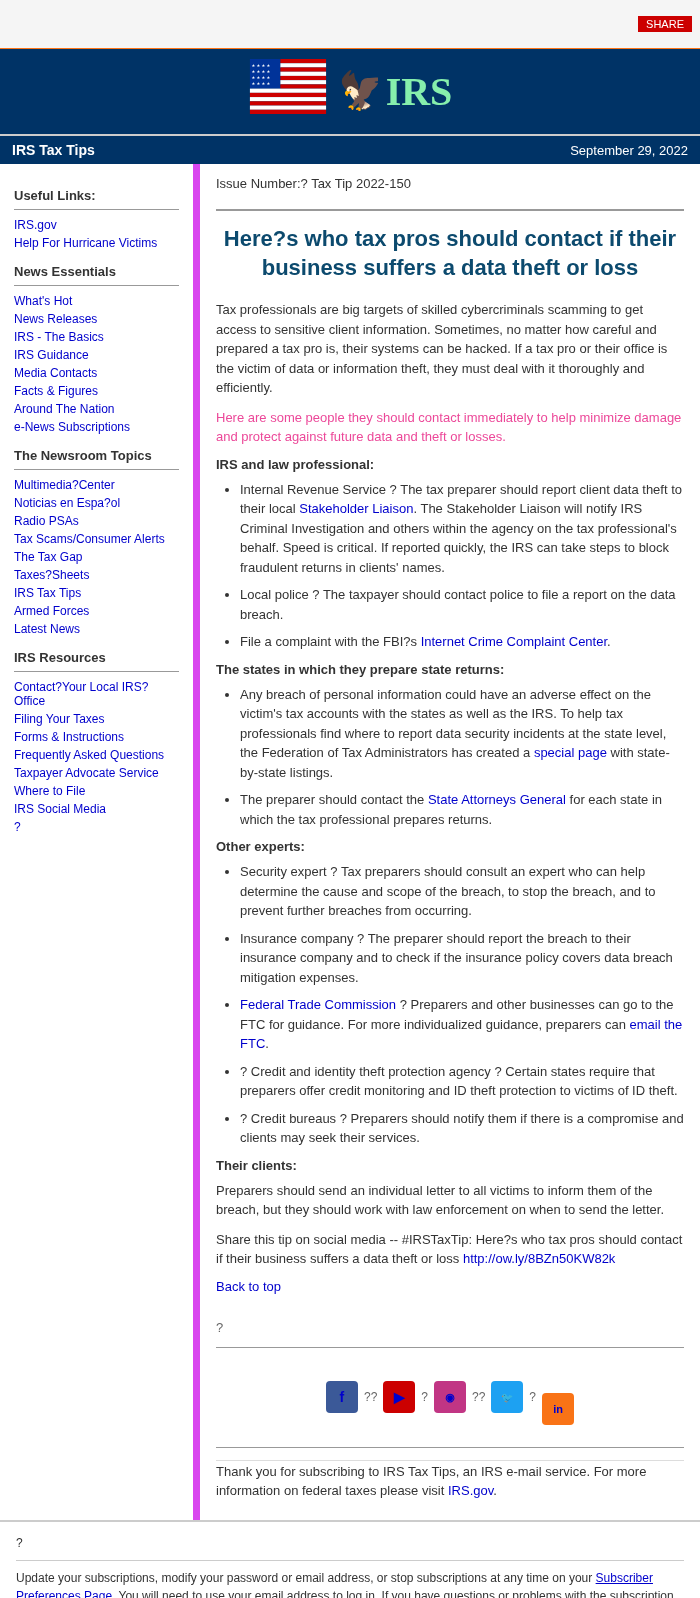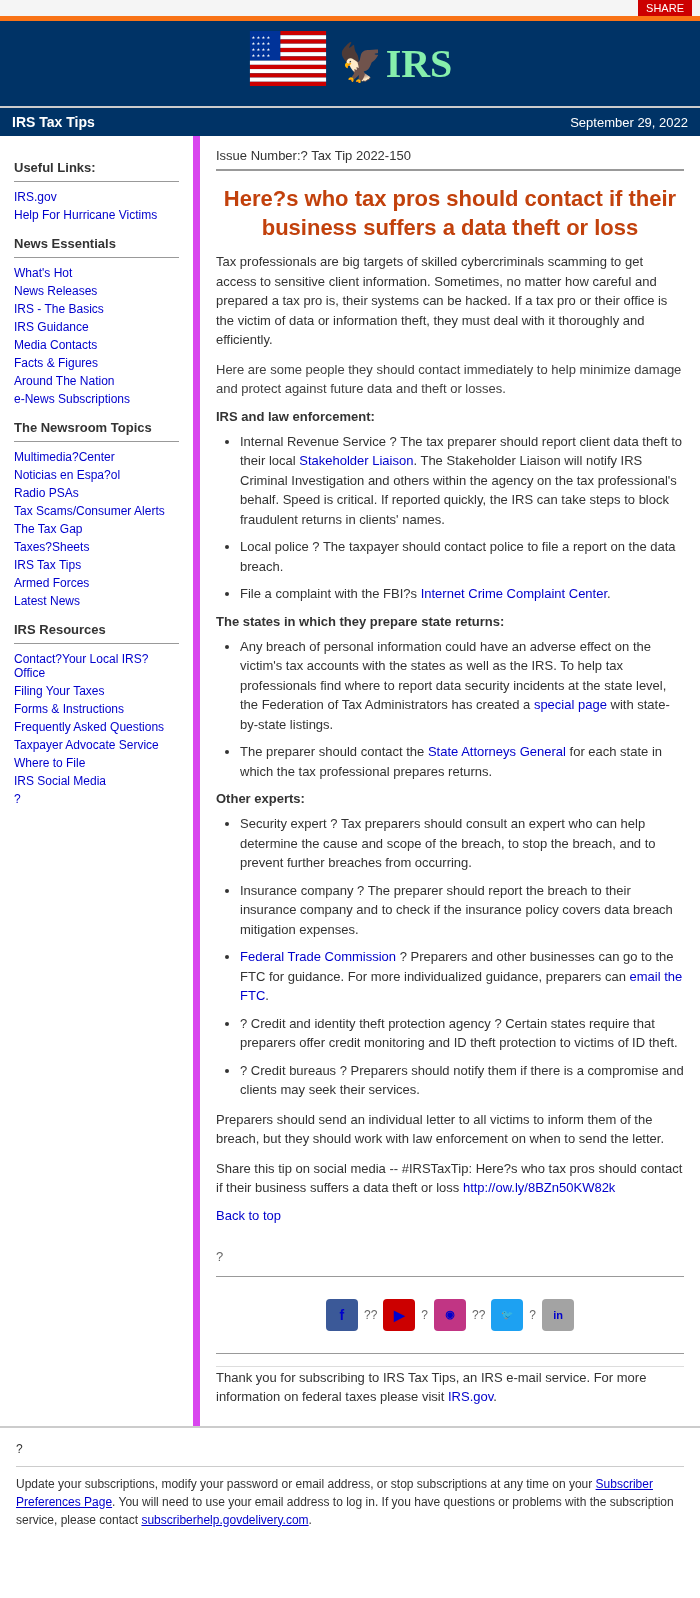--- a/index.html
+++ b/index.html
@@ -1,19 +1,19 @@
 <!DOCTYPE html>
 <html><head>
   <meta charset="utf-8">
   <style>
     * { margin: 0; padding: 0; box-sizing: border-box; }
     body { font-family: Arial, sans-serif; font-size: 13px; color: #333; background: #fff; width: 700px; }
 
     
-    .share-bar { text-align: right; padding: 0 8px; background: #f5f5f5; border-bottom: 5px solid #f97316; }
+    .share-bar { text-align: right; padding: 16px 8px; background: #f5f5f5; border-bottom: 1px solid #f97316; }
     .share-btn { background: #cc0000; color: #fff; font-size: 11px; padding: 2px 8px; border: none; cursor: pointer; }
 
     
     .header { background: #003366; display: flex; align-items: center; justify-content: center; padding: 10px 0; }
     .flag-svg { width: 80px; height: 55px; }
     .irs-logo-area { display: flex; align-items: center; gap: 8px; }
     .irs-eagle { color: #fff; font-size: 28px; }
     .irs-text { color: #86efac; font-size: 40px; font-weight: bold; font-family: serif; }
 
     
@@ -26,41 +26,41 @@
 
     
     .sidebar { width: 200px; min-width: 200px; padding: 10px 14px; border-right: 7px solid #d946ef; }
     .sidebar h3 { font-size: 13px; font-weight: bold; color: #333; margin-bottom: 6px; margin-top: 14px; }
     .sidebar hr { border: none; border-top: 1px solid #999; margin: 4px 0 8px 0; }
     .sidebar a { display: block; color: #0000cc; font-size: 12px; text-decoration: none; margin-bottom: 4px; }
     .sidebar .section-title { font-size: 13px; font-weight: bold; color: #333; margin-top: 14px; margin-bottom: 6px; }
 
     
     .content { flex: 1; padding: 12px 16px; }
-    .issue-number { font-size: 13px; color: #333; margin-bottom: 6px; }
+    .issue-number { font-size: 13px; color: #333; margin-bottom: 18px; }
     .content-divider { border: none; border-top: 2px solid #999; margin: 6px 0 14px 0; }
-    .main-title { font-size: 22px; font-weight: bold; color: #c2410c; text-align: center; margin-bottom: 10px; line-height: 1.3; }
+    .main-title { font-size: 22px; font-weight: bold; color: #0c4a6e; text-align: center; margin-bottom: 18px; line-height: 1.3; }
     .content p { font-size: 13px; margin-bottom: 10px; line-height: 1.5; }
-    .content p.highlight { color: #404040; }
+    .content p.highlight { color: #ec4899; }
     .section-heading { font-size: 13px; font-weight: bold; margin-bottom: 8px; margin-top: 10px; }
     .content ul { margin-left: 24px; margin-bottom: 10px; }
     .content ul li { font-size: 13px; margin-bottom: 8px; line-height: 1.5; }
     .content a { color: #0000cc; text-decoration: none; }
     .back-to-top { color: #0000cc; font-size: 13px; text-decoration: none; display: inline-block; margin-bottom: 22px; }
     .share-tip-text { font-size: 13px; margin-bottom: 10px; }
     .bottom-divider { border: none; border-top: 1px solid #999; margin: 12px 0; }
 
     
     .social-icons { display: flex; justify-content: center; align-items: center; gap: 6px; padding: 10px 0; }
     .social-icon { width: 32px; height: 32px; border-radius: 4px; display: flex; align-items: center; justify-content: center; font-size: 14px; font-weight: bold; color: #fff; text-decoration: none; }
     .fb { background: #3b5998; }
     .yt { background: #cc0000; }
     .ig { background: #c13584; }
     .tw { background: #1da1f2; }
-    .li { background: #a3a3a3; }
+    .li { background: #f97316; margin-top: 23px; }
     .social-sep { font-size: 12px; color: #666; }
 
     
     .footer-sub { font-size: 13px; line-height: 1.5; padding: 1px 0; border-top: 1px solid #ddd; }
     .footer-sub p { margin-bottom: 6px; }
     .footer-sub a { color: #0000cc; }
     .footer-sub strong { font-weight: bold; }
 
     
     .outer-bottom { padding: 12px 16px; font-size: 12px; color: #333; border-top: 2px solid #ccc; }
@@ -170,21 +170,21 @@
   <div class="content">
 
     <div class="issue-number">Issue Number:? Tax Tip 2022-150</div>
     <hr class="content-divider">
 
     <h1 class="main-title">Here?s who tax pros should contact if their business suffers a data theft or loss</h1>
 
     <p>Tax professionals are big targets of skilled cybercriminals scamming to get access to sensitive client information. Sometimes, no matter how careful and prepared a tax pro is, their systems can be hacked. If a tax pro or their office is the victim of data or information theft, they must deal with it thoroughly and efficiently.</p>
     <p class="highlight">Here are some people they should contact immediately to help minimize damage and protect against future data and theft or losses.</p>
 
-    <div class="section-heading">IRS and law enforcement:</div>
+    <div class="section-heading">IRS and law professional:</div>
     <ul>
       <li>Internal Revenue Service ? The tax preparer should report client data theft to their local <a href="#">Stakeholder Liaison</a>. The Stakeholder Liaison will notify IRS Criminal Investigation and others within the agency on the tax professional's behalf. Speed is critical. If reported quickly, the IRS can take steps to block fraudulent returns in clients' names.</li>
       <li>Local police ? The taxpayer should contact police to file a report on the data breach.</li>
       <li>File a complaint with the FBI?s <a href="#">Internet Crime Complaint Center</a>.</li>
     </ul>
 
     <div class="section-heading">The states in which they prepare state returns:</div>
     <ul>
       <li>Any breach of personal information could have an adverse effect on the victim's tax accounts with the states as well as the IRS. To help tax professionals find where to report data security incidents at the state level, the Federation of Tax Administrators has created a <a href="#">special page</a> with state-by-state listings.</li>
       <li>The preparer should contact the <a href="#">State Attorneys General</a> for each state in which the tax professional prepares returns.</li>
@@ -192,20 +192,21 @@
 
     <div class="section-heading">Other experts:</div>
     <ul>
       <li>Security expert ? Tax preparers should consult an expert who can help determine the cause and scope of the breach, to stop the breach, and to prevent further breaches from occurring.</li>
       <li>Insurance company ? The preparer should report the breach to their insurance company and to check if the insurance policy covers data breach mitigation expenses.</li>
       <li><a href="#">Federal Trade Commission</a> ? Preparers and other businesses can go to the FTC for guidance. For more individualized guidance, preparers can <a href="#">email the FTC</a>.</li>
       <li>? Credit and identity theft protection agency ? Certain states require that preparers offer credit monitoring and ID theft protection to victims of ID theft.</li>
       <li>? Credit bureaus ? Preparers should notify them if there is a compromise and clients may seek their services.</li>
     </ul>
 
+    <div class="section-heading">Their clients:</div>
     <p>Preparers should send an individual letter to all victims to inform them of the breach, but they should work with law enforcement on when to send the letter.</p>
     <p class="share-tip-text">
       <span>Share this tip on social media -- #IRSTaxTip: Here?s who tax pros should contact if their business suffers a data theft or loss</span> <a href="#">http://ow.ly/8BZn50KW82k</a>
     </p>
 
     <a href="#" class="back-to-top">Back to top</a>
     <div class="question-mark">?</div>
 
     <hr class="bottom-divider">
 

